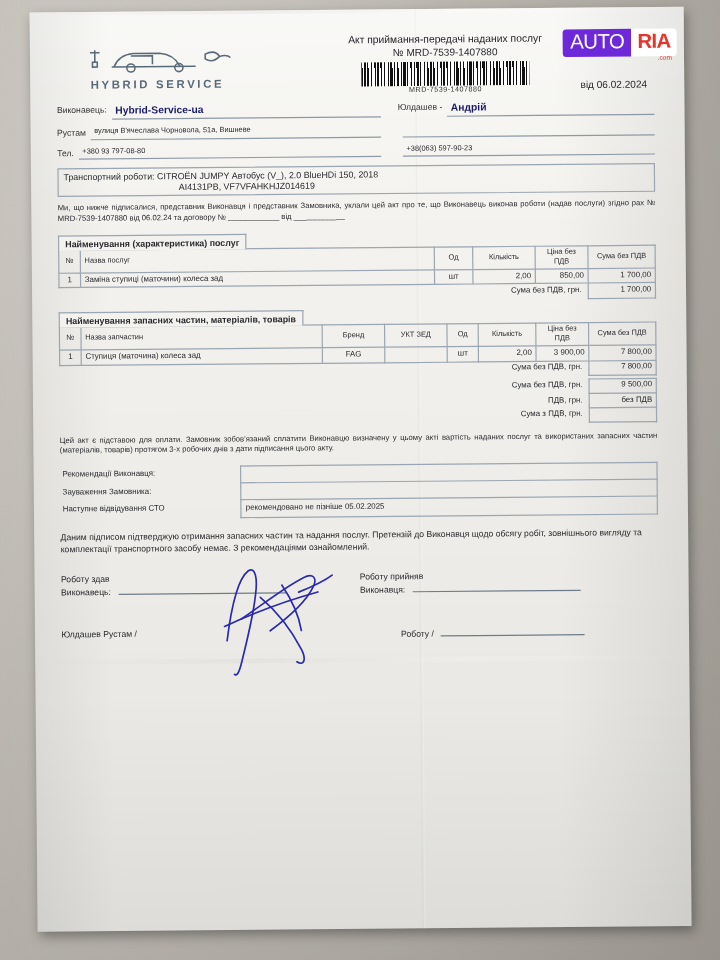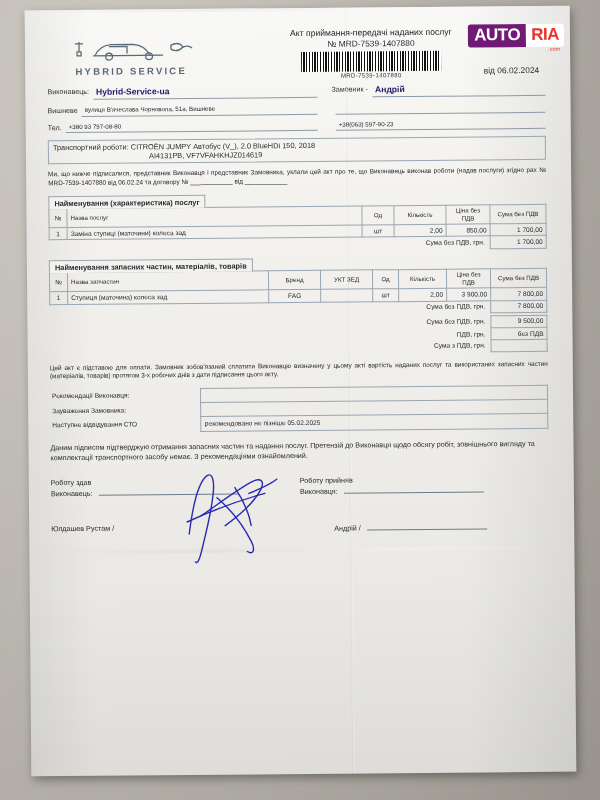--- a/index.html
+++ b/index.html
@@ -73,21 +73,21 @@
   }
   .barcode-num{ font-size:6px; letter-spacing:0.4px; color:#333; }
 
   
   #ria{
     position:absolute; right:6px; top:14px;
     display:flex; align-items:center; height:30px;
     z-index:30;
   }
   #ria .auto{
-    background:#701a75; color:#fff; font-weight:bold;
+    background:#6d28d9; color:#fff; font-weight:normal;
     font-size:17px; padding:1px 6px 2px 6px; border-radius:3px 0 0 3px;
     letter-spacing:-0.5px;
   }
   #ria .ria{
     background:#fff; color:#e8342a; font-weight:bold;
     font-size:17px; padding:1px 5px 2px 5px; border-radius:0 3px 3px 0;
     letter-spacing:-0.5px;
   }
   #ria .com{
     position:absolute; right:4px; bottom:-2px; font-size:5.5px; color:#e8342a;
@@ -190,28 +190,28 @@
       </div>
     </div>
 
     
     <div class="row2" style="margin-top:8px;">
       <div style="width:270px;display:flex;">
         <span class="lbl">Виконавець:</span>
         <span class="field blue strong">Hybrid-Service-ua</span>
       </div>
       <div style="flex:1;display:flex;padding-left:14px;">
-        <span class="lbl">Замовник -</span>
+        <span class="lbl">Юлдашев -</span>
         <span class="field blue strong">Андрій</span>
       </div>
     </div>
 
     <div class="row2">
       <div style="width:270px;display:flex;">
-        <span class="lbl">Вишневе</span>
+        <span class="lbl">Рустам</span>
         <span class="field tiny">вулиця В'ячеслава Чорновола, 51а, Вишневе</span>
       </div>
       <div style="flex:1;display:flex;padding-left:14px;">
         <span class="field">&nbsp;</span>
       </div>
     </div>
 
     <div class="row2">
       <div style="width:270px;display:flex;">
         <span class="lbl">Тел.</span>
@@ -370,21 +370,21 @@
         </div>
         <div class="sign-name">Юлдашев Рустам /</div>
       </div>
       <div class="sign-col">
         <div>Роботу прийняв</div>
         <div>
           <span>Виконавця:</span>
           <span class="sign-line"></span>
         </div>
         <div class="sign-name" style="padding-left:34px;">
-          <span>Андрій /</span>
+          <span>Роботу /</span>
           <span class="sign-line" style="width:120px"></span>
         </div>
       </div>
     </div>
 
   </div>
 
   <svg id="signature" viewBox="0 0 120 105">
     <g fill="none" stroke="#2a2ab0" stroke-width="1.4" stroke-linecap="round">
       <path d="M10 70 C14 40, 20 18, 28 12 C34 8, 36 18, 34 32 C32 50, 26 72, 22 88 C20 96, 18 100, 16 98"></path>

